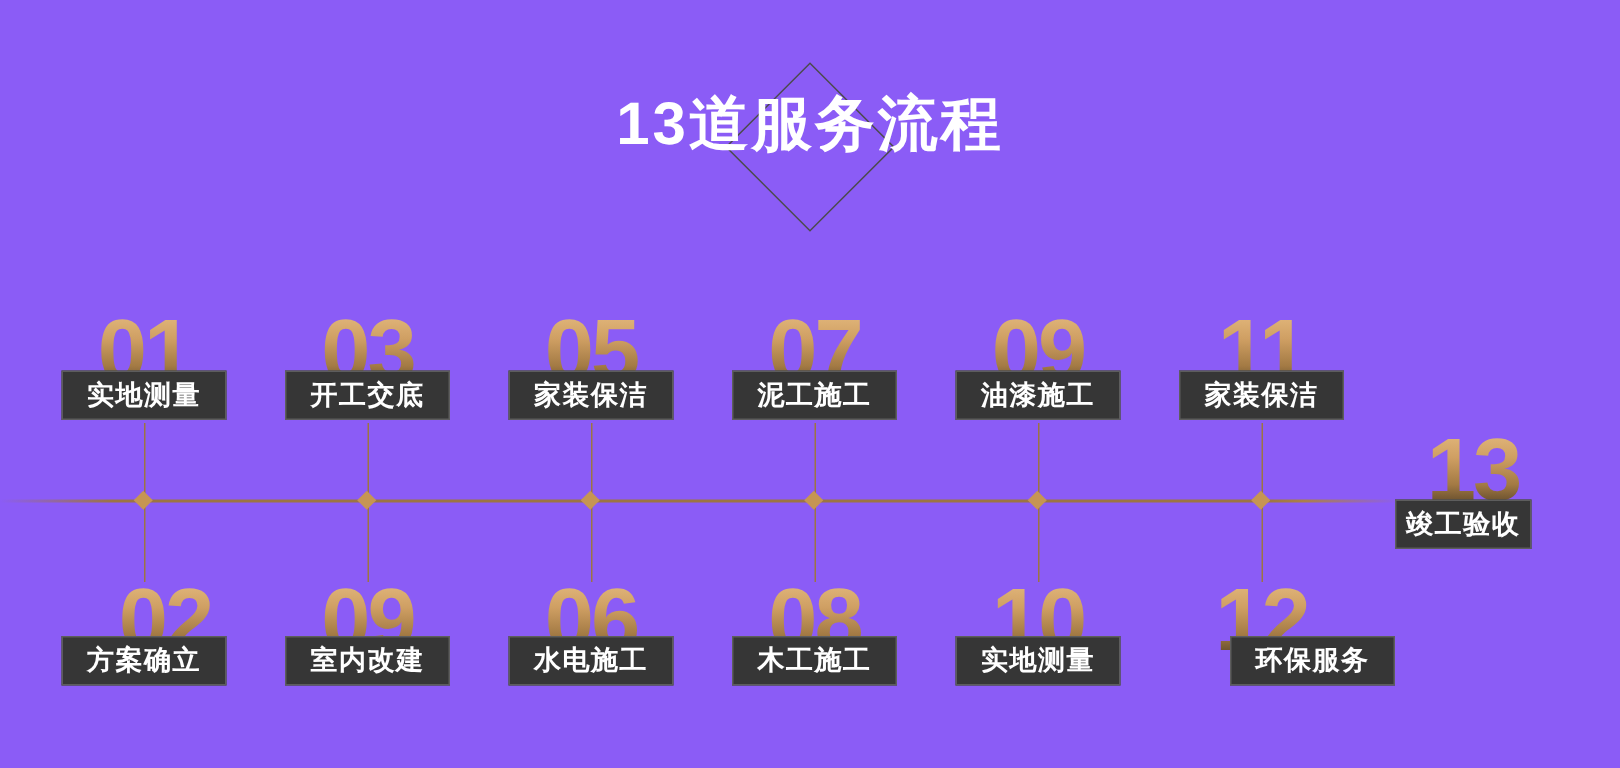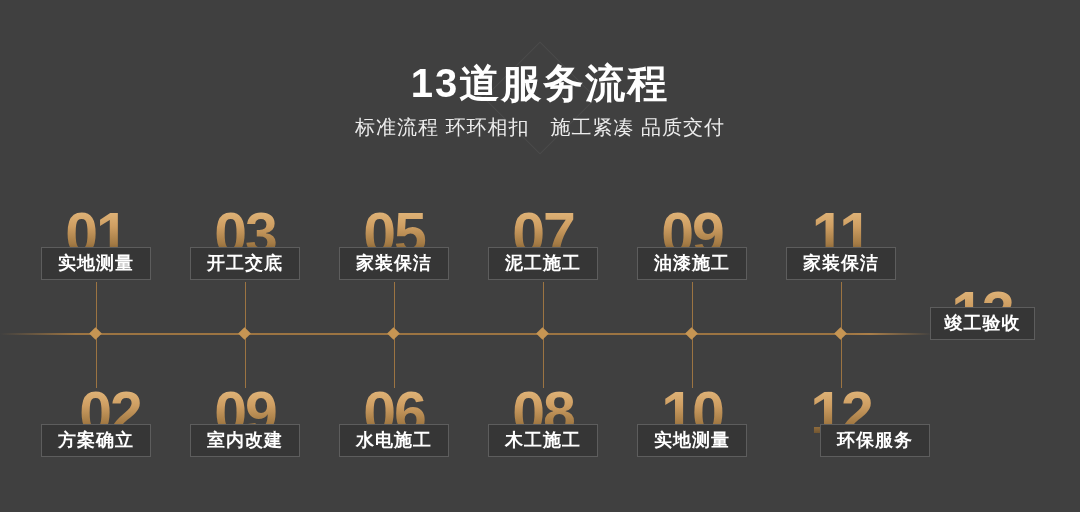--- a/index.html
+++ b/index.html
@@ -4,21 +4,21 @@
 <style>
   html,body{margin:0;padding:0;}
   body{
     font-family:"Liberation Sans","DejaVu Sans",sans-serif;
     background:#111;
   }
   .stage{
     position:relative;
     width:1080px;height:512px;
     margin:0 auto;
-    background:#404040;
+    background:#8b5cf6;
     overflow:hidden;
   }
   
   .diamond-outline{
     position:absolute;
     left:500px;top:58px;
     width:78px;height:78px;
     border:1px solid #4b4b4b;
     transform:rotate(45deg);
     z-index:1;
@@ -96,29 +96,28 @@
     border:1px solid #5d5d5d;
     box-sizing:border-box;
     text-align:center;
     font-size:18px;line-height:31px;
     font-weight:bold;color:#ffffff;
     letter-spacing:1px;
     z-index:4;
   }
   .step-box.row-top{top:247px;width:110px;}
   .step-box.row-bottom{top:424px;width:110px;}
-  .step-box.row-final{top:307px;width:105px;}
+  .step-box.row-final{top:333px;width:91px;}
 </style>
 </head>
 <body>
 
 <div class="stage">
   <div class="diamond-outline"></div>
   <h1 class="title">13道服务流程</h1>
-  <p class="subtitle">标准流程 环环相扣　施工紧凑 品质交付</p>
 
   <div class="hline"></div>
   <div id="timeline-steps">
       <div class="connector" style="left: 96px;"></div>
       <div class="node-diamond" style="left: 91px;"></div>
       <div class="step-num row-top" style="left: 26px;">01</div>
       <div class="step-box row-top" style="left: 41px;">实地测量</div>
       <div class="step-num row-bottom" style="left: 40px;">02</div>
       <div class="step-box row-bottom" style="left: 41px;">方案确立</div>
       <div class="connector" style="left: 245px;"></div>

